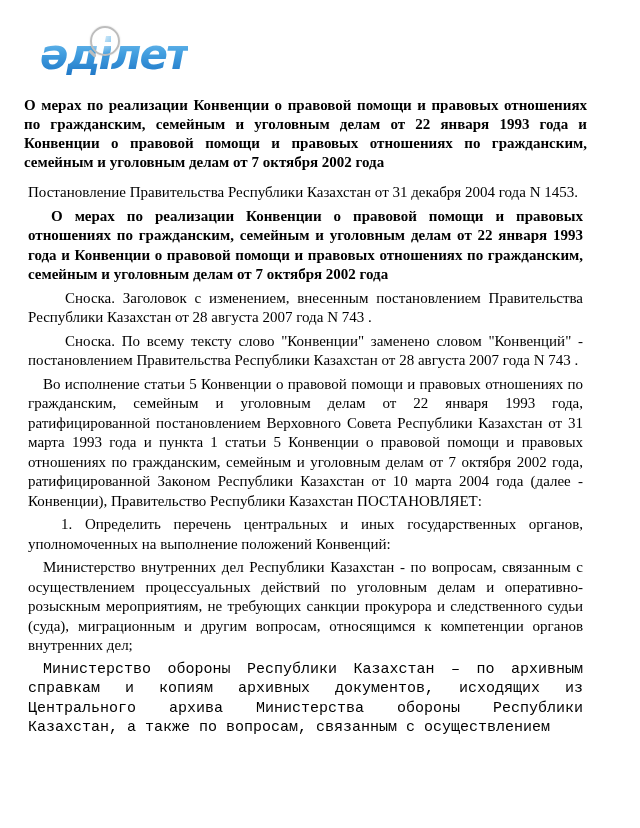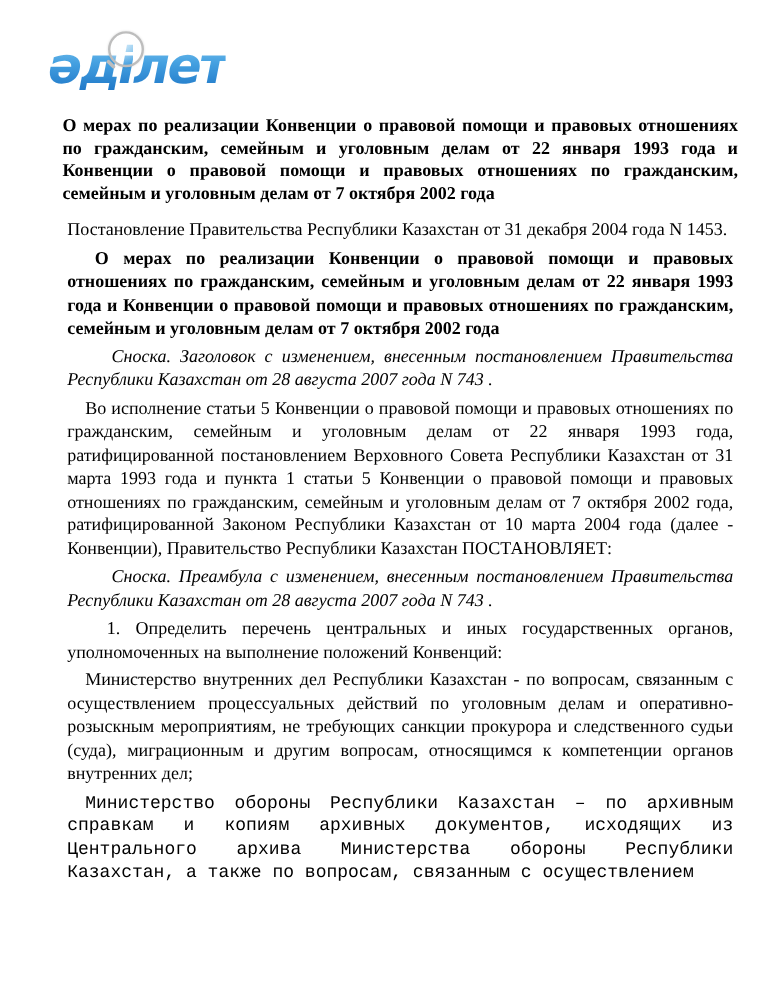--- a/index.html
+++ b/index.html
@@ -65,56 +65,56 @@
     width: 9px;
     height: 3px;
     background: #bdbdbd;
     transform: rotate(45deg);
     border-radius: 2px;
   }
   
   .content {
     position: absolute;
     top: 96px;
-    left: 52px;
+    left: 24px;
     width: 563px;
   }
   .doc-title {
     font-size: 15px;
     font-weight: bold;
     line-height: 19px;
     text-align: justify;
     margin: 0 0 11px 0;
   }
   .para {
     margin: 4px;
     font-size: 15px;
     line-height: 19.5px;
     text-align: justify;
   }
   .para.bold { font-weight: bold; }
-  .para.italic { font-style: italic; }
+  .para.italic { }
   .para b { font-weight: normal; }
 </style>
 </head>
 <body>
 
 <div class="page">
 
   <div class="logo">
     <span class="logo-text"><span class="grad">әд</span><span class="i-wrap"><span class="lens"></span><span class="lens-handle"></span><span class="grad">і</span></span><span class="grad">лет</span></span>
   </div>
 
   <div class="content">
     <h1 class="doc-title">О мерах по реализации Конвенции о правовой помощи и правовых отношениях по гражданским, семейным и уголовным делам от 22 января 1993 года и Конвенции о правовой помощи и правовых отношениях по гражданским, семейным и уголовным делам от 7 октября 2002 года</h1>
     <div id="paragraphs">
         <p class="para normal" style="text-indent: 0px;"><span>Постановление Правительства Республики Казахстан от 31 декабря 2004 года N 1453.</span></p>
         <p class="para bold" style="text-indent: 23px;"><span>О мерах по реализации Конвенции о правовой помощи и правовых отношениях по гражданским, семейным и уголовным делам от 22 января 1993 года и Конвенции о правовой помощи и правовых отношениях по гражданским, семейным и уголовным делам от 7 октября 2002 года</span></p>
         <p class="para italic" style="text-indent: 37px;"><span>Сноска. Заголовок с изменением, внесенным постановлением Правительства Республики Казахстан от 28 августа 2007 года N 743 .</span></p>
+        <p class="para italic" style="text-indent: 37px;"><span>Сноска. По всему тексту слово "Конвенции" заменено словом "Конвенций" - постановлением Правительства Республики Казахстан от 28 августа 2007 года N 743 .</span></p>
         <p class="para normal" style="text-indent: 15px;"><span>Во исполнение статьи 5 Конвенции о правовой помощи и правовых отношениях по гражданским, семейным и уголовным делам от 22 января 1993 года, ратифицированной постановлением Верховного Совета Республики Казахстан от 31 марта 1993 года и пункта 1 статьи 5 Конвенции о правовой помощи и правовых отношениях по гражданским, семейным и уголовным делам от 7 октября 2002 года, ратифицированной Законом Республики Казахстан от 10 марта 2004 года (далее - Конвенции), Правительство Республики Казахстан </span><b>ПОСТАНОВЛЯЕТ:</b></p>
-        <p class="para italic" style="text-indent: 37px;"><span>Сноска. Преамбула с изменением, внесенным постановлением Правительства Республики Казахстан от 28 августа 2007 года N 743 .</span></p>
         <p class="para normal" style="text-indent: 33px; font-family: Liberation Serif, serif;"><span>1. Определить перечень центральных и иных государственных органов, уполномоченных на выполнение положений Конвенций:</span></p>
         <p class="para normal" style="text-indent: 15px;"><span>Министерство внутренних дел Республики Казахстан - по вопросам, связанным с осуществлением процессуальных действий по уголовным делам и оперативно-розыскным мероприятиям, не требующих санкции прокурора и следственного судьи (суда), миграционным и другим вопросам, относящимся к компетенции органов внутренних дел;</span></p>
         <p class="para normal" style="text-indent: 15px; font-family: Liberation Mono, monospace;"><span>Министерство обороны Республики Казахстан – по архивным справкам и копиям архивных документов, исходящих из Центрального архива Министерства обороны Республики Казахстан, а также по вопросам, связанным с осуществлением</span></p>
       </div>
   </div>
 
 </div>
 
 </body></html>

